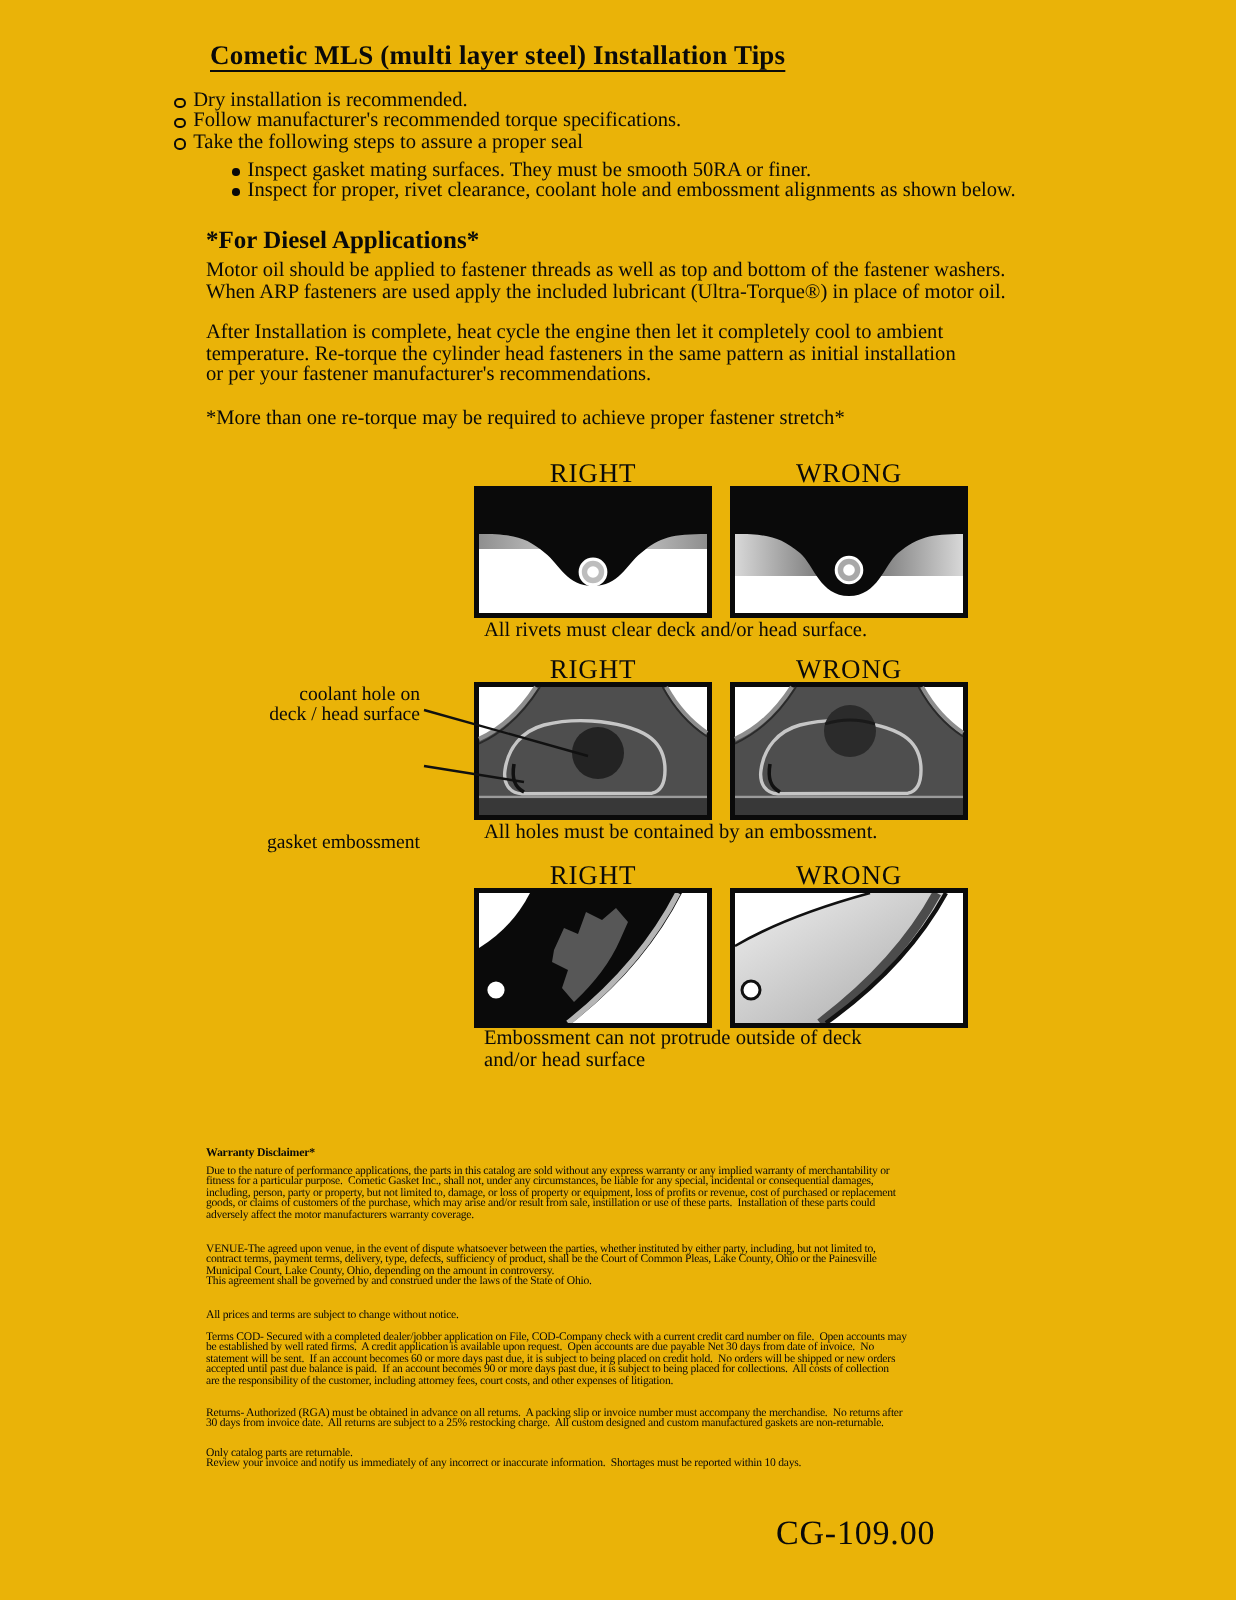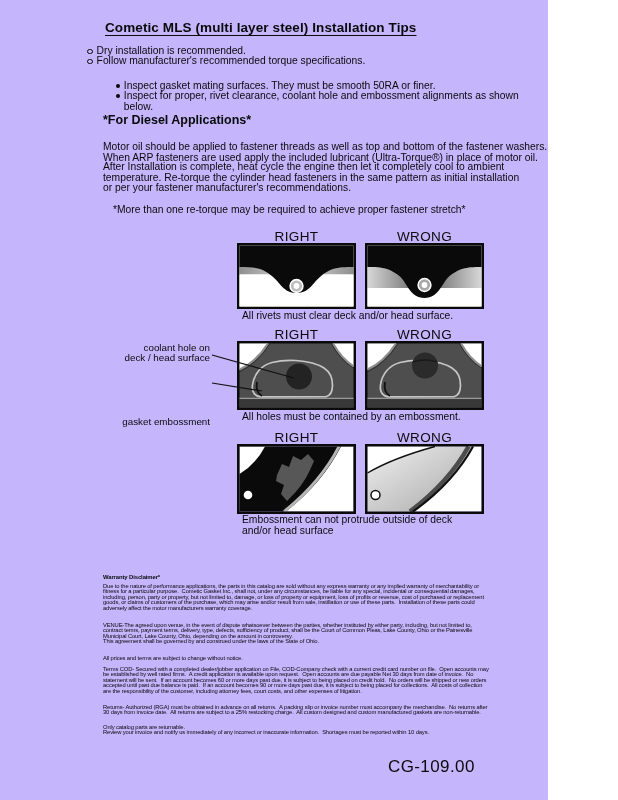--- a/index.html
+++ b/index.html
@@ -1,38 +1,38 @@
 <!DOCTYPE html>
 <html><head>
 <meta charset="utf-8">
 <style>
   html,body{margin:0;padding:0;background:#ffffff;}
   .page{
-    position:relative;width:548px;height:800px;background:#c4b5fd;
-    font-family:Liberation Sans, sans-serif;color:#0a0a0a;overflow:hidden;
+    position:relative;width:618px;height:800px;background:#eab308;
+    font-family:Liberation Serif, serif;color:#0a0a0a;overflow:hidden;
   }
   .abs{position:absolute;}
   
   .title{
     left:105px;top:20px;font-size:13.5px;font-weight:bold;
     text-decoration:underline;text-underline-offset:3px;letter-spacing:0.1px;
   }
   
   .bullets{left:87px;top:46px;font-size:10.3px;line-height:10.3px;}
   .subbullets{left:116px;top:81px;font-size:10.3px;line-height:10.3px;}
   .b-row{display:flex;align-items:flex-start;margin:0 0 0 0;}
   .o-dot{flex:0 0 auto;width:3.6px;height:3.6px;border:1px solid #0a0a0a;border-radius:50%;margin:2.6px 4px 0 0;}
   .f-dot{flex:0 0 auto;width:3.8px;height:3.8px;background:#0a0a0a;border-radius:50%;margin:2.8px 4px 0 0;}
   
   .h2{left:103px;top:113px;font-size:12.5px;font-weight:bold;}
   .para{font-size:10.3px;line-height:10.6px;margin:0;}
   .pre{white-space:pre;}
-  .p-d1{left:103px;top:142px;}
+  .p-d1{left:103px;top:131px;}
   .p-d2{left:103px;top:162px;}
-  .p-note{left:113px;top:205px;}
+  .p-note{left:103px;top:205px;}
   
   .figlabels{left:237px;width:247px;display:flex;font-size:13.5px;letter-spacing:0.4px;}
   .figlabels .lab{width:119px;text-align:center;}
   .figlabels .lab:last-child{margin-left:9px;}
   .figrow{left:237px;width:247px;display:flex;}
   .figrow svg{display:block;}
   .figrow .box2{margin-left:9px;}
   .caption{left:242px;font-size:10.3px;line-height:10.6px;white-space:pre-line;}
   .callout{font-size:9.8px;line-height:10.2px;text-align:right;width:122px;left:88px;white-space:pre-line;}
   .overlay{left:105px;top:338px;pointer-events:none;z-index:5;}
@@ -55,20 +55,24 @@
   <div class="abs title">Cometic MLS (multi layer steel) Installation Tips</div>
 
   <div class="abs bullets">
     <div class="b-row">
         <span class="o-dot"></span>
         <span>Dry installation is recommended.</span>
       </div>
     <div class="b-row">
         <span class="o-dot"></span>
         <span>Follow manufacturer's recommended torque specifications.</span>
+      </div>
+    <div class="b-row">
+        <span class="o-dot"></span>
+        <span>Take the following steps to assure a proper seal</span>
       </div>
   </div>
 
   <div class="abs subbullets">
     <div class="b-row">
         <span class="f-dot"></span>
         <span>Inspect gasket mating surfaces.  They must be smooth 50RA or finer.</span>
       </div>
     <div class="b-row">
         <span class="f-dot"></span>

